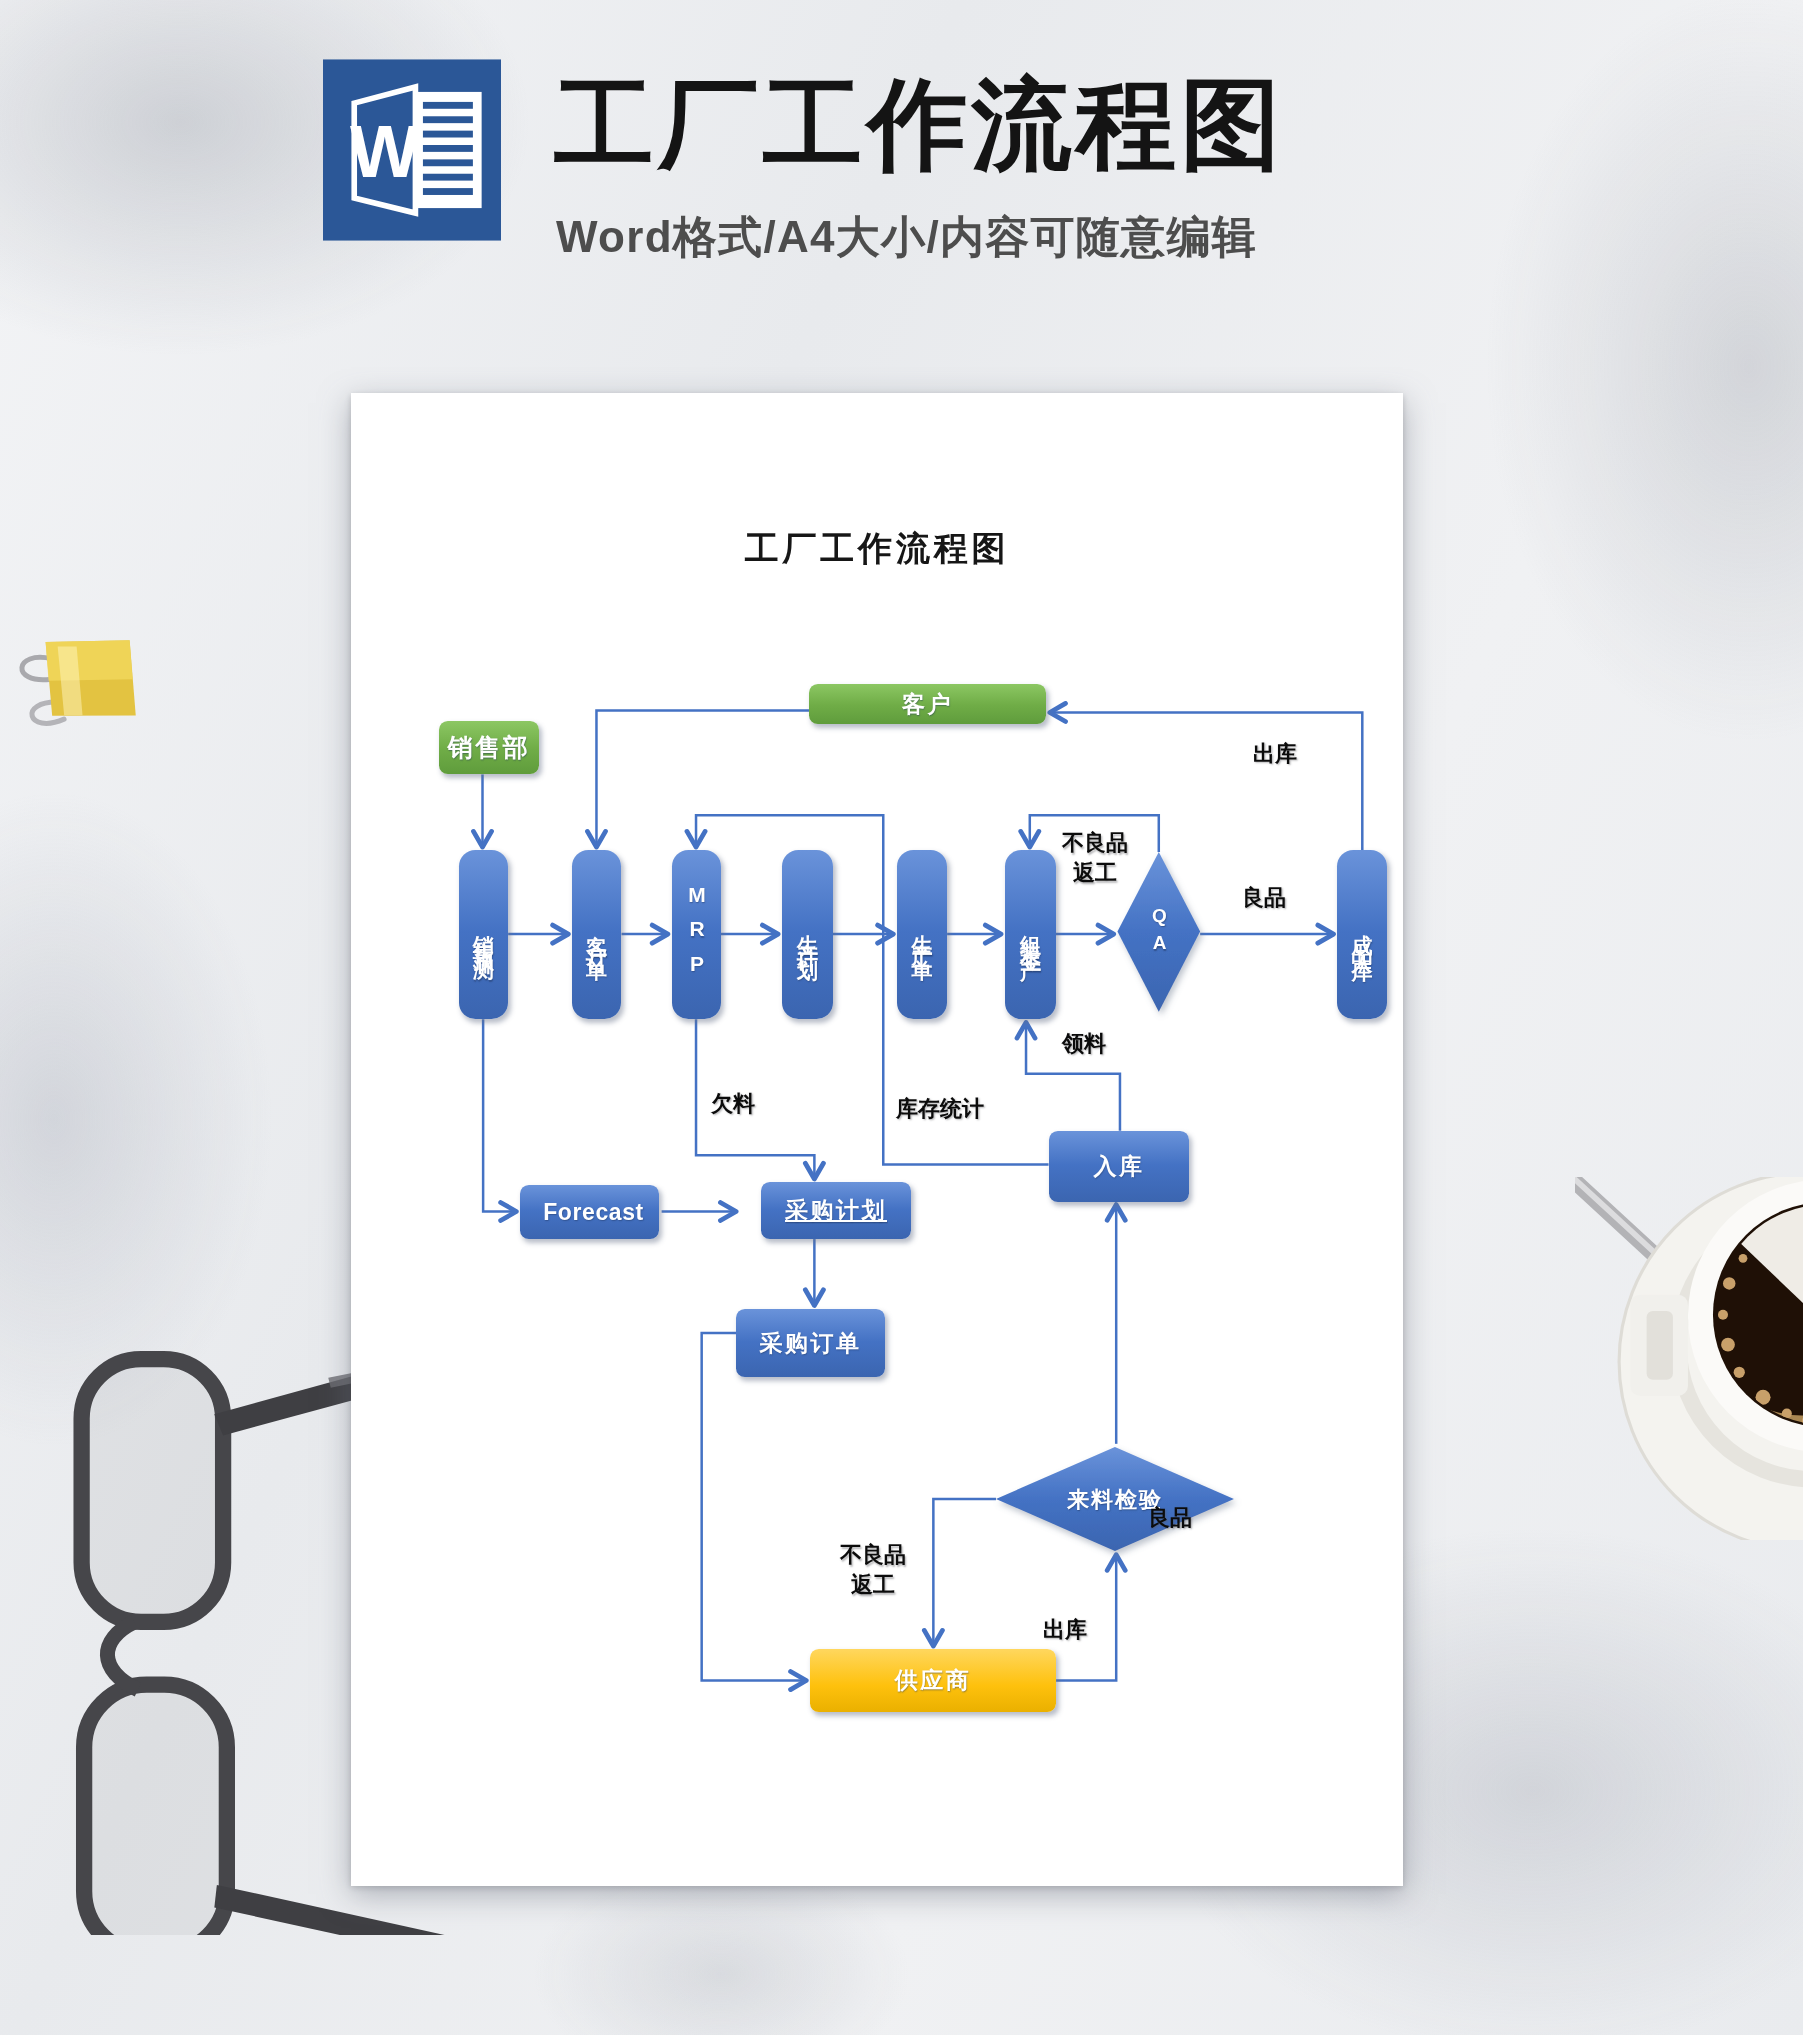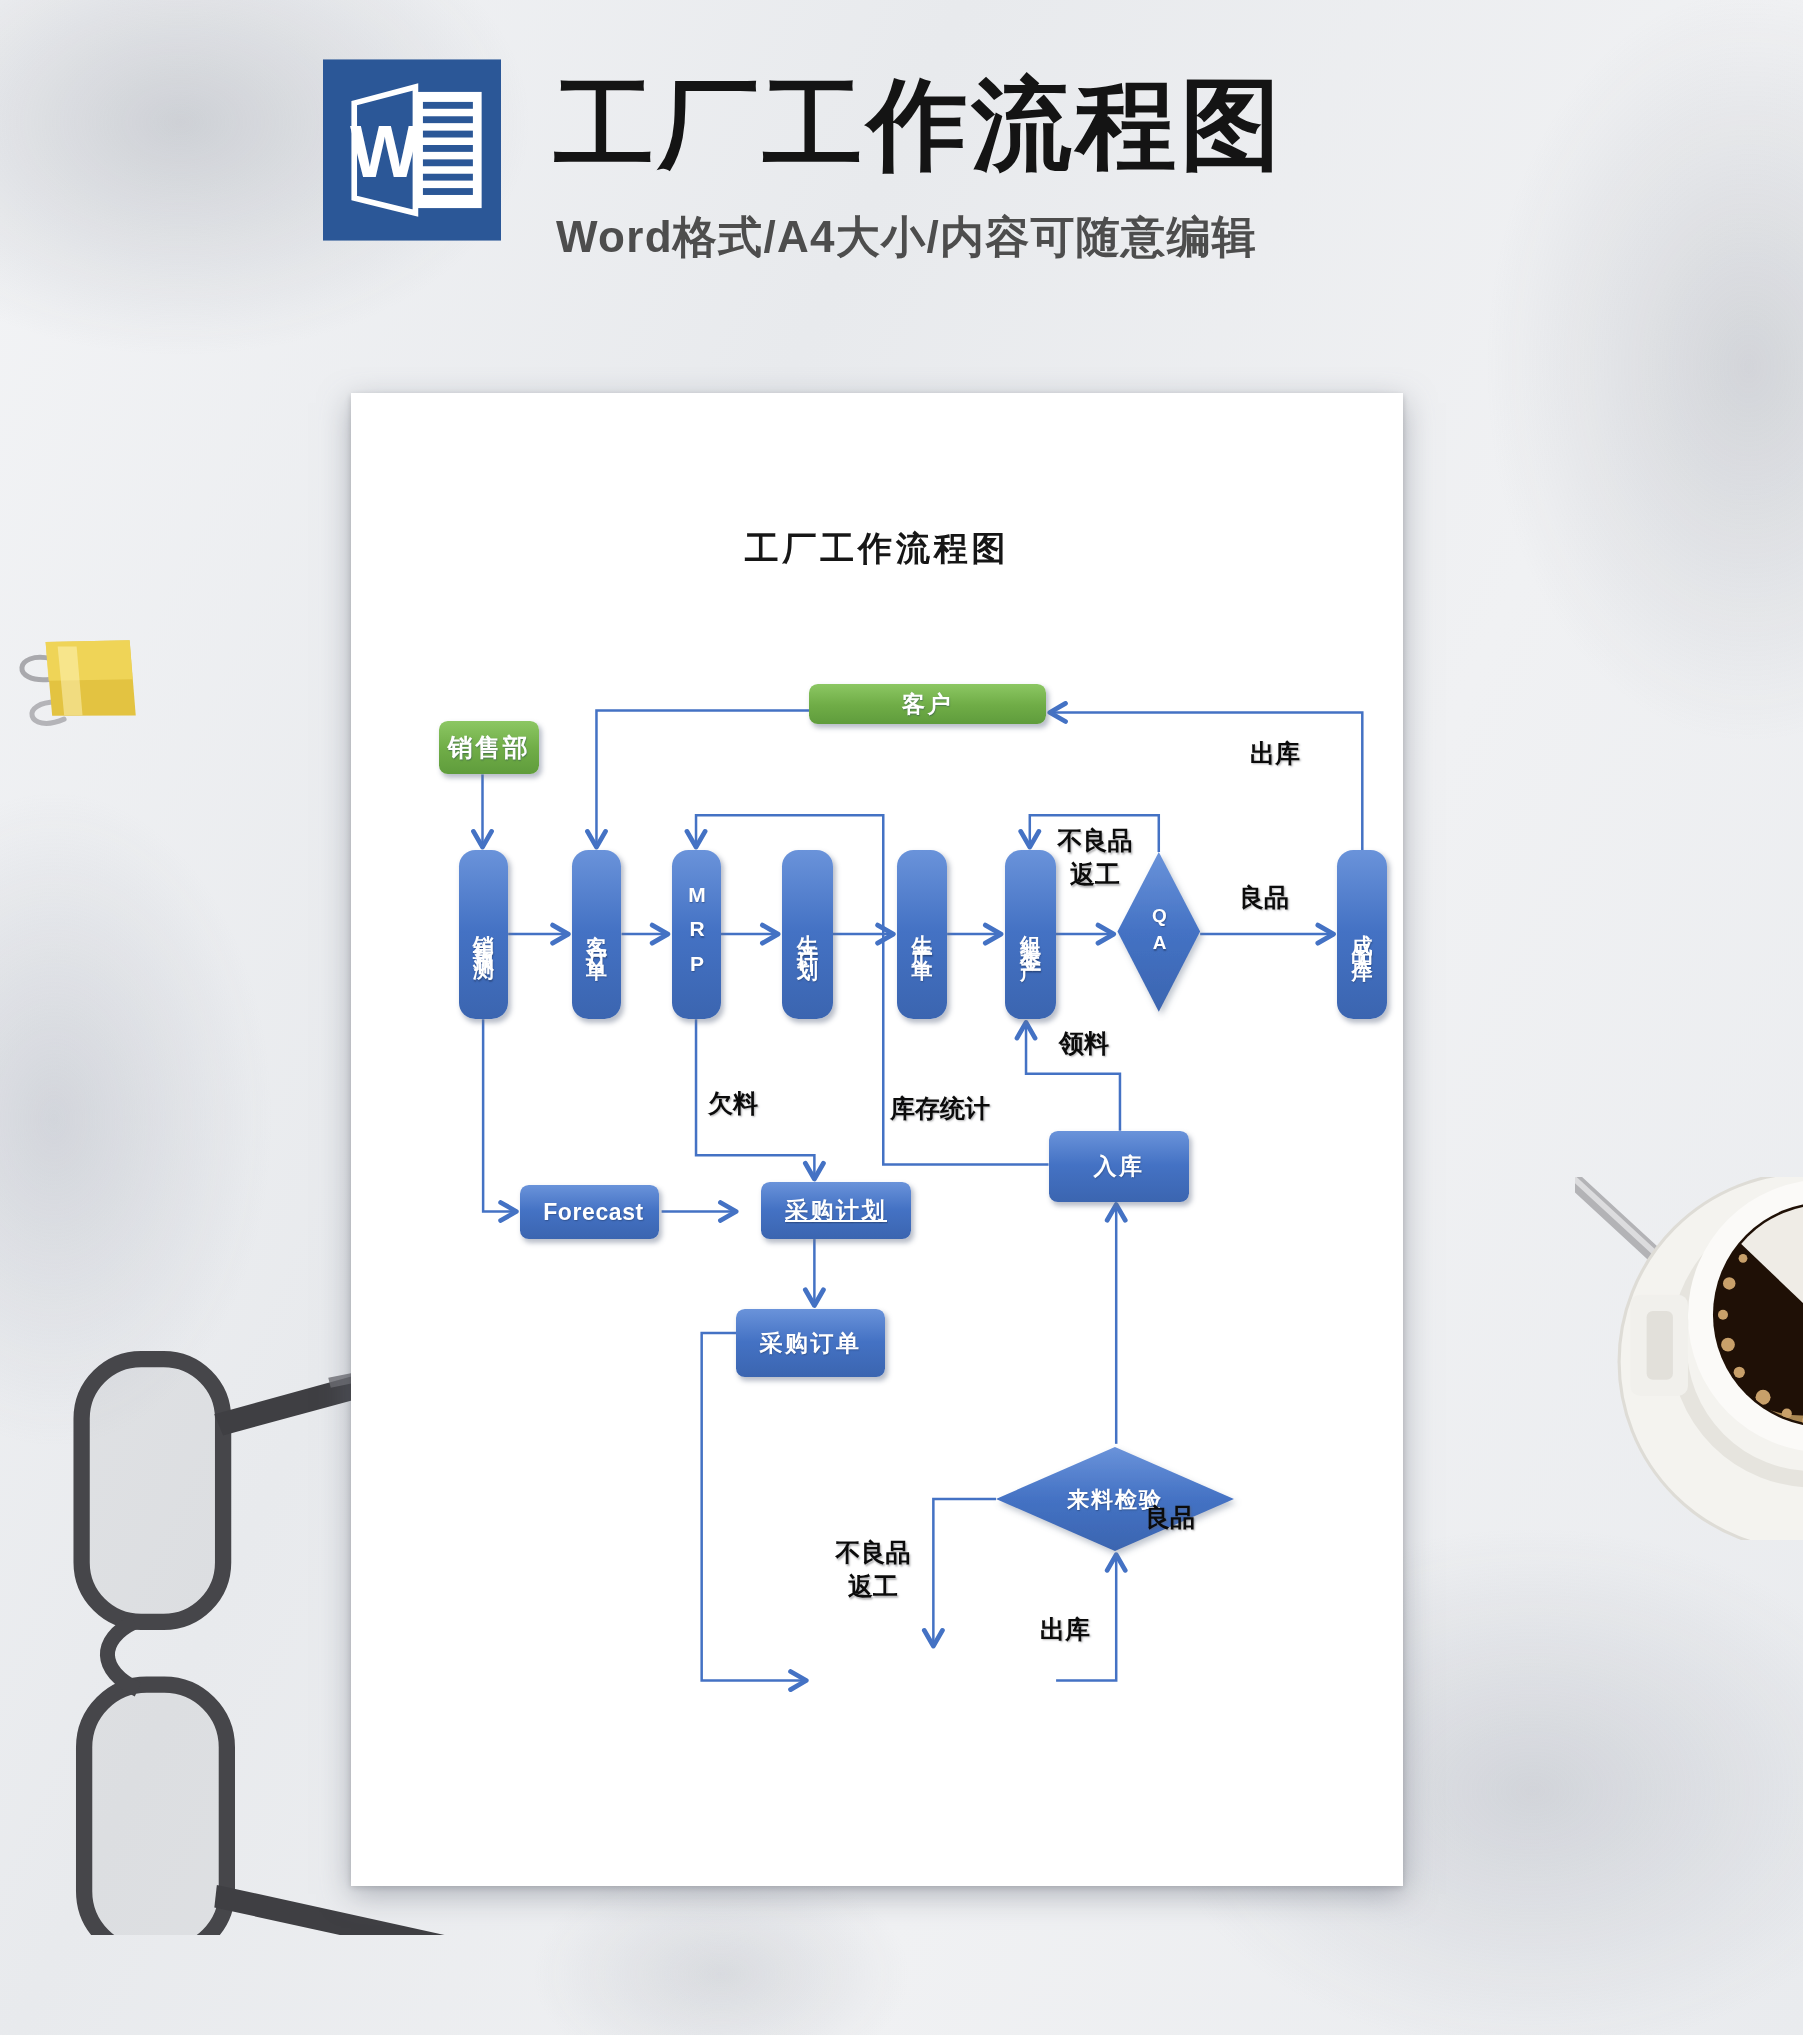--- a/index.html
+++ b/index.html
@@ -51,21 +51,21 @@
   .node.green{background:linear-gradient(180deg,#8cc763 0%,#70ad47 52%,#5f9c3c 100%);}
   .node.yellow{background:linear-gradient(180deg,#ffd75e 0%,#fec10d 58%,#eab000 100%);}
   .dlabel{
     position:absolute;color:#fff;font-weight:700;text-shadow:0.6px 1.3px 1.3px rgba(30,50,90,.5);
     display:flex;align-items:center;justify-content:center;
   }
   .dlabel.v{writing-mode:vertical-rl;text-orientation:upright;font-size:19px;letter-spacing:6.3px;}
   
   .elabel{
     position:absolute;transform:translate(-50%,-50%);
-    font-size:25px;font-weight:800;color:#0b0b0b;line-height:1.35;
+    font-size:22px;font-weight:800;color:#0b0b0b;line-height:1.35;
     text-shadow:1.3px 1.3px 1.9px rgba(90,90,95,.45);
     white-space:nowrap;text-align:center;
   }
 </style>
 </head>
 <body>
 
 <svg class="abs" style="left:323px;top:59px;" width="178" height="182" viewBox="0 0 285 290">
   <rect x="0" y="0" width="285" height="290" fill="#2b5797"></rect>
   <rect x="148" y="52" width="106" height="186" fill="#ffffff"></rect>
@@ -192,20 +192,21 @@
   <div class="node v" style="left:654px;top:457px;width:51px;height:169px;">组装生产</div>
   <div class="node v" style="left:986px;top:457px;width:50px;height:169px;">成品入库</div>
 
   <div class="dlabel v" style="left:789px;top:495px;width:38px;height:88px;">QA</div>
   <div class="dlabel" style="left:689px;top:1090px;width:150px;height:33px;font-size:22px;letter-spacing:1.9px;">来料检验</div>
 
   <div class="node h" style="left:698px;top:738px;width:140px;height:71px;">入库</div>
   <div class="node h" style="left:169px;top:792px;width:131px;height:54px;letter-spacing:0.6px;padding-left:8px;">Forecast</div>
   <div class="node h" style="left:410px;top:789px;width:150px;height:57px;text-decoration:underline;">采购计划</div>
   <div class="node h" style="left:385px;top:916px;width:149px;height:68px;">采购订单</div>
+  <div class="node h yellow" style="left:459px;top:1256px;width:246px;height:63px;">供应商</div>
 
   <div class="elabel" style="left:924px;top:361px;">出库</div>
   <div class="elabel" style="left:744px;top:465px;">
     <span>不良品</span><br>
     <span>返工</span>
   </div>
   <div class="elabel" style="left:913px;top:505px;">良品</div>
   <div class="elabel" style="left:733px;top:651px;">领料</div>
   <div class="elabel" style="left:589px;top:716px;">库存统计</div>
   <div class="elabel" style="left:382px;top:711px;">欠料</div>

